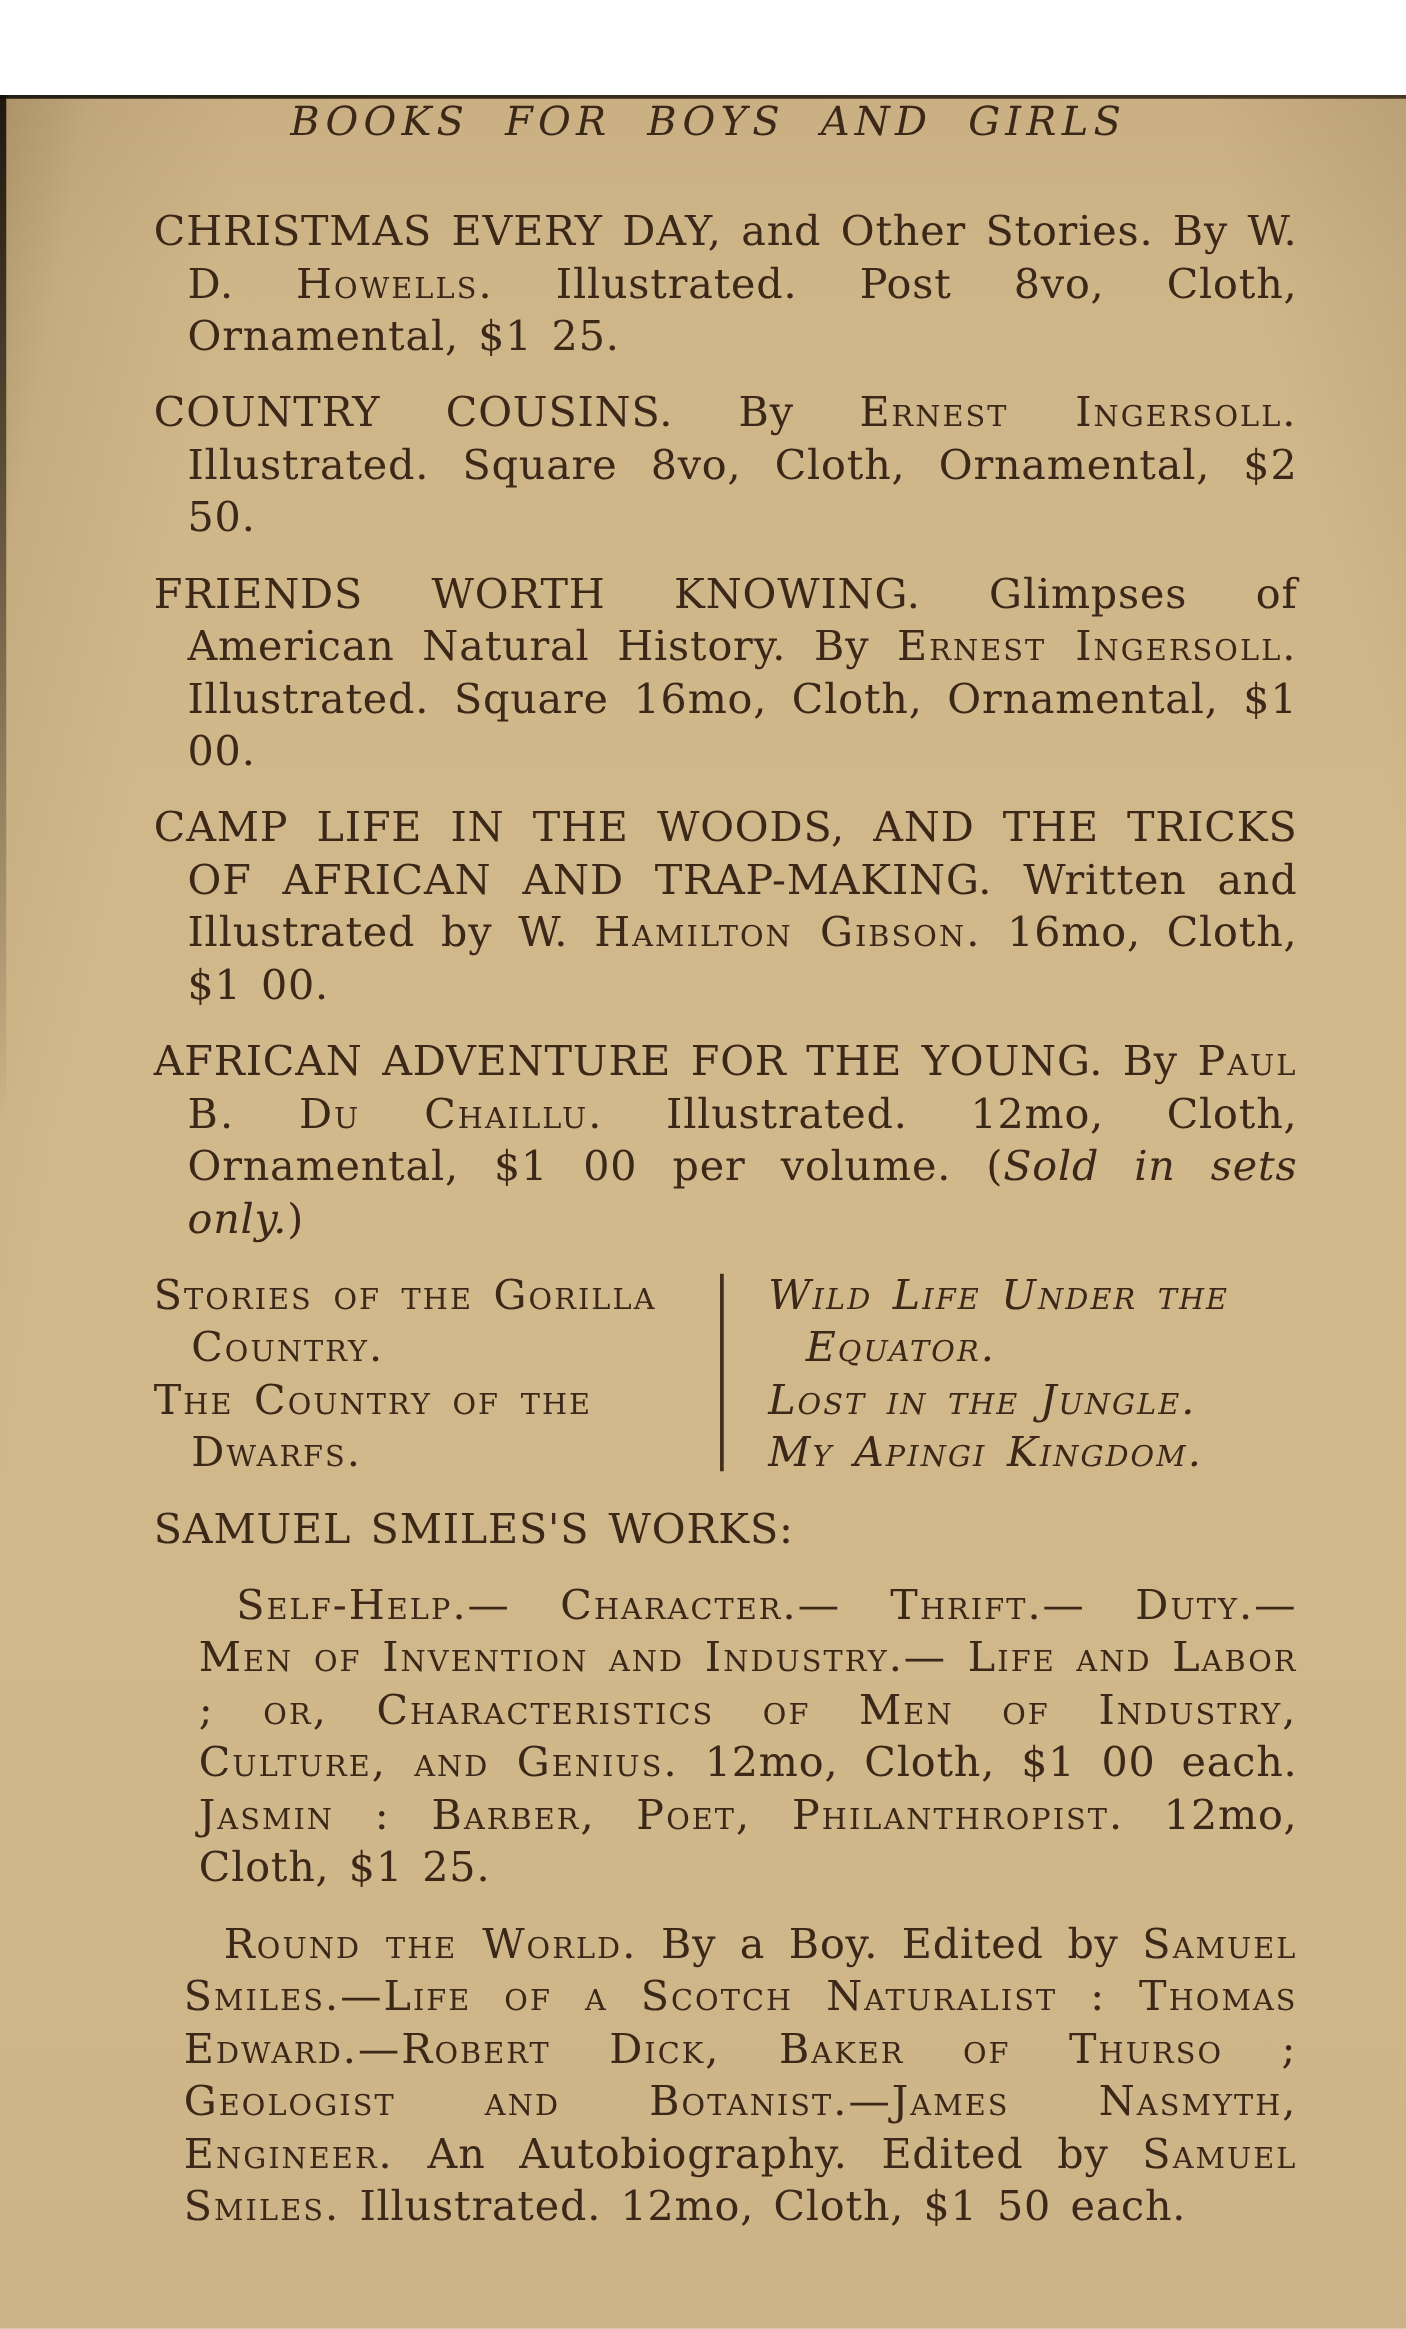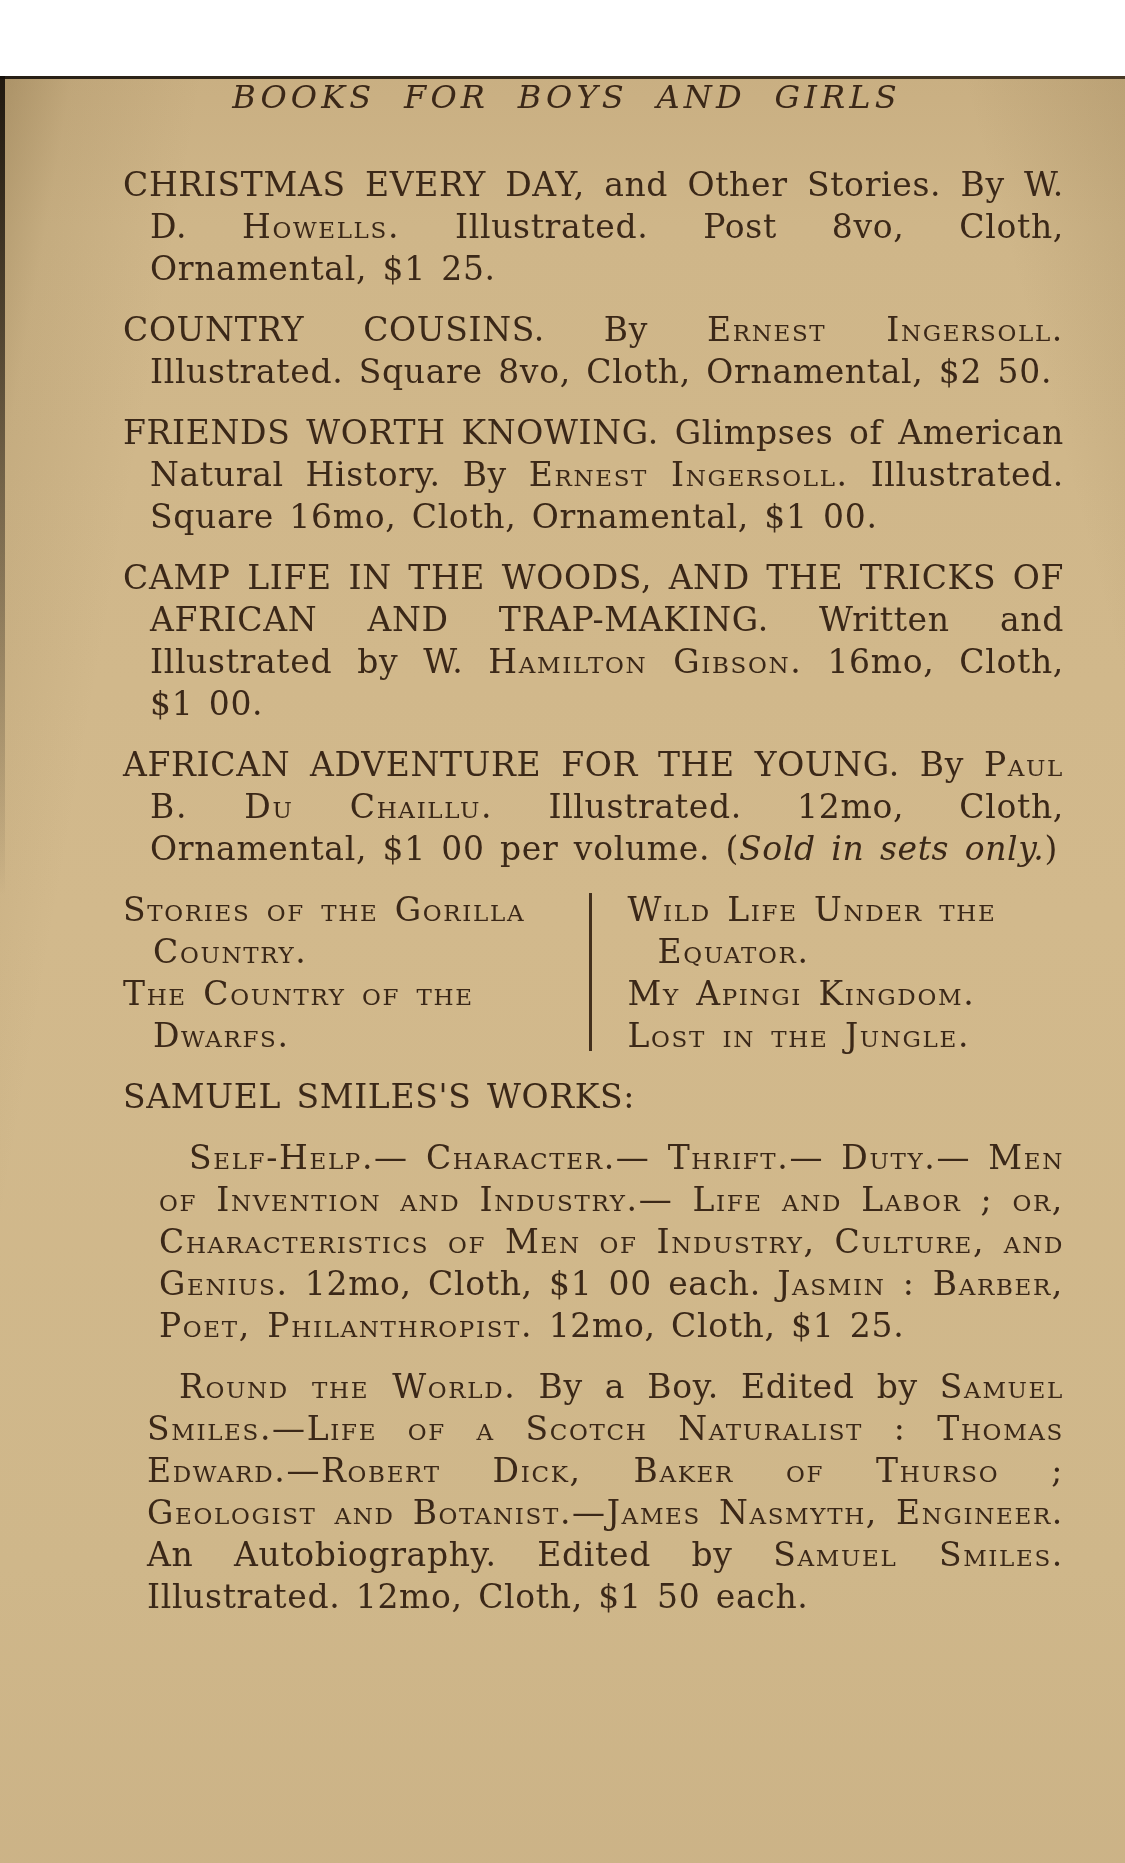--- a/index.html
+++ b/index.html
@@ -20,37 +20,37 @@
   .edge-left{position:absolute;top:0;left:0;width:5px;height:44%;
     background:linear-gradient(180deg,rgba(20,14,8,.92),rgba(20,14,8,0));}
   .page-title{
     margin:76px 115px 46px 123px;
     text-align:center;
     font-style:italic;
     font-size:32px;line-height:42px;
     letter-spacing:.13em;word-spacing:.45em;
     white-space:nowrap;
   }
-  .text-block{margin:0 61px 0 123px;}
+  .text-block{margin:0 87px 0 123px;}
   .para{
     margin:0 0 19px 0;
     font-size:33px;line-height:42px;
     text-align:justify;
     letter-spacing:.02em;word-spacing:.13em;
   }
   .para.hang{padding-left:27px;text-indent:-27px;}
   .para.indent{padding-left:24px;text-indent:32px;}
   .para.indent-deep{padding-left:36px;text-indent:30px;}
   .seg-n{}
   .seg-sc{font-variant:small-caps;letter-spacing:.05em;}
   .seg-i{font-style:italic;}
   .columns{display:flex;margin:0 0 19px 0;}
   .col{flex:1 1 0;}
   .col-left{padding-right:29px;}
-  .col-right{padding-left:36px;}
+  .col-right{padding-left:36px;font-style:italic;}
   .col .para{margin:0;text-align:left;}
   .col .para{padding-left:30px;text-indent:-30px;}
   .col-divider{flex:0 0 3px;background:#43301d;margin:4px 0 6px 0;}
 </style>
 </head>
 <body>
 
 <div class="page">
   <div class="edge-top"></div>
   <div class="edge-left"></div>
@@ -62,21 +62,21 @@
       <p class="para hang"><span class="seg-n">CAMP LIFE IN THE WOODS, AND THE TRICKS OF AFRICAN AND TRAP-MAKING. Written and Illustrated by W. </span><span class="seg-sc">Hamilton Gibson.</span><span class="seg-n"> 16mo, Cloth, $1 00.</span></p>
       <p class="para hang"><span class="seg-n">AFRICAN ADVENTURE FOR THE YOUNG. By </span><span class="seg-sc">Paul B. Du Chaillu.</span><span class="seg-n"> Illustrated. 12mo, Cloth, Ornamental, $1 00 per volume. (</span><span class="seg-i">Sold in sets only.</span><span class="seg-n">)</span></p>
       <div class="columns">
         <div class="col col-left">
           <p class="para "><span class="seg-sc">Stories of the Gorilla Country.</span></p>
           <p class="para "><span class="seg-sc">The Country of the Dwarfs.</span></p>
         </div>
         <div class="col-divider" style="background: rgb(67, 48, 29);"></div>
         <div class="col col-right">
           <p class="para "><span class="seg-sc">Wild Life Under the Equator.</span></p>
+          <p class="para "><span class="seg-sc">Lost in the Jungle.</span></p>
           <p class="para "><span class="seg-sc">My Apingi Kingdom.</span></p>
-          <p class="para "><span class="seg-sc">Lost in the Jungle.</span></p>
         </div>
       </div>
       <p class="para hang"><span class="seg-n">SAMUEL SMILES'S WORKS:</span></p>
       <p class="para indent-deep"><span class="seg-sc">Self-Help.— Character.— Thrift.— Duty.— Men of Invention and Industry.— Life and Labor ; or, Characteristics of Men of Industry, Culture, and Genius.</span><span class="seg-n"> 12mo, Cloth, $1 00 each. </span><span class="seg-sc">Jasmin : Barber, Poet, Philanthropist.</span><span class="seg-n"> 12mo, Cloth, $1 25.</span></p>
       <p class="para indent"><span class="seg-sc">Round the World.</span><span class="seg-n"> By a Boy. Edited by </span><span class="seg-sc">Samuel Smiles.—Life of a Scotch Naturalist : Thomas Edward.—Robert Dick, Baker of Thurso ; Geologist and Botanist.—James Nasmyth, Engineer.</span><span class="seg-n"> An Autobiography. Edited by </span><span class="seg-sc">Samuel Smiles.</span><span class="seg-n"> Illustrated. 12mo, Cloth, $1 50 each.</span></p>
     </div>
 </div>
 
 </body></html>

